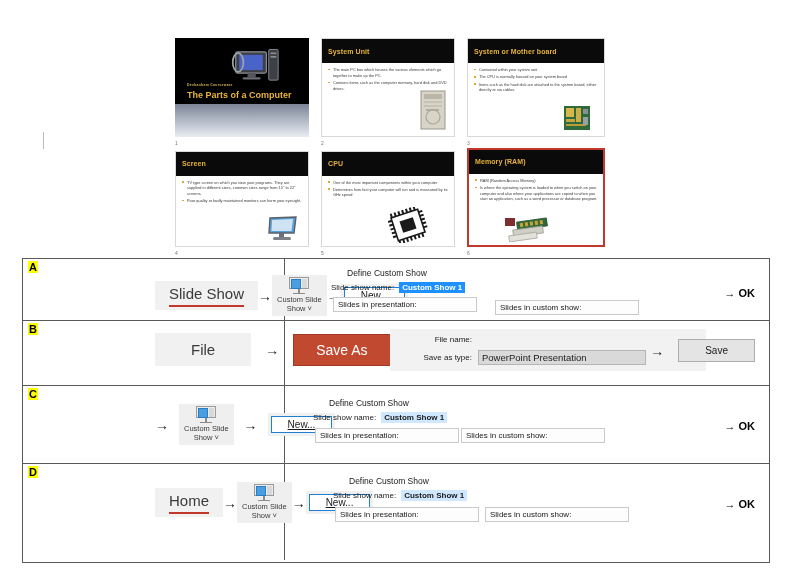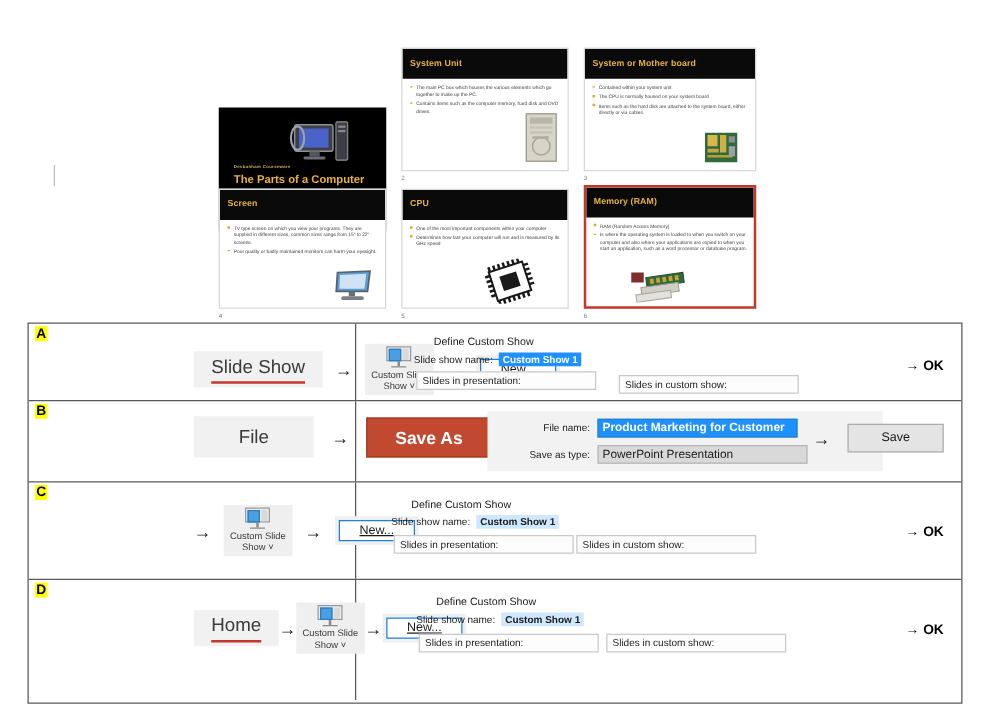--- a/index.html
+++ b/index.html
@@ -63,34 +63,34 @@
   
   .dlg{position:absolute;}
   .dlg .dt{font-size:8.5px;color:#1a1a1a;margin-left:16px;}
   .fld-row{display:flex;align-items:center;gap:5px;margin-top:4px;}
   .fld-lbl{font-size:8px;color:#1a1a1a;white-space:nowrap;}
   .fld-val{background:#1e90ff;color:#fff;font-size:8px;font-weight:bold;padding:1px 3px;white-space:nowrap;}
   .fld-val.lite{background:#cfe8ff;color:#1a1a1a;font-weight:bold;}
   .panel{border:1px solid #c9c9c9;background:#fdfdfd;font-size:8px;color:#1a1a1a;padding:2px 4px;box-sizing:border-box;}
   .okgrp{font-size:11px;font-weight:bold;white-space:nowrap;}
   
-  .saveas{background:#c0492f;color:#fff;font-size:14px;padding:7px 22px;border:1px solid #a03a22;font-weight:bold;}
+  .saveas{background:#c0492f;color:#fff;font-size:14px;padding:7px 22px;border:1px solid #a03a22;}
   .filechip{background:#f1f1f1;font-size:15px;color:#3a3a3a;padding:8px 36px;}
   .savebtn{background:#e4e4e4;border:1px solid #adadad;font-size:10px;color:#1a1a1a;padding:5px 26px;}
   .b-panel{background:#f2f2f2;padding:6px 8px;}
   .b-input{background:#1e90ff;color:#fff;font-weight:bold;font-size:9.5px;border:1.4px solid #1f7fd4;padding:1px 3px;width:160px;box-sizing:border-box;}
   .b-select{background:#d9d9d9;border:1px solid #b5b5b5;font-size:9.5px;color:#1a1a1a;padding:1px 3px;width:168px;box-sizing:border-box;}
   .caret{position:absolute;left:43px;top:132px;width:1px;height:17px;background:#bdbdbd;}
 </style>
 </head>
 <body>
 
 <div id="thumbs">
 
-  <div class="thumb" style="left:0;top:0;width:134px;height:99px;margin-top:48px;">
+  <div class="thumb" style="left:0;top:0;width:134px;height:99px;">
     <div class="sld title-slide">
       <div class="pcimg">
         <svg viewBox="0 0 100 70" width="100%" height="100%">
           <rect x="8" y="8" width="52" height="36" rx="3" fill="#3d3f44" stroke="#8d9198" stroke-width="2"></rect>
           <rect x="14" y="13" width="40" height="26" fill="#4a63c8"></rect>
           <rect x="28" y="44" width="14" height="7" fill="#54565b"></rect>
           <rect x="20" y="51" width="30" height="4" rx="2" fill="#6b6e74"></rect>
           <rect x="64" y="4" width="16" height="52" rx="2" fill="#3d3f44" stroke="#8d9198" stroke-width="1.5"></rect>
           <rect x="67" y="9" width="10" height="3" fill="#86898f"></rect>
           <rect x="67" y="15" width="10" height="3" fill="#86898f"></rect>
@@ -262,21 +262,21 @@
 <div class="caret"></div>
 
 <div id="tbl">
 
   <div class="row r-a">
     <div class="lbl-cell">
       <div class="lbl">A</div>
     </div>
     <div class="ans">
 
-      <div style="position:absolute;left:-130px;top:16px;display:flex;align-items:center;gap:10px;">
+      <div style="position:absolute;left:-130px;top:16px;display:flex;align-items:center;">
         <div class="chip tabchip">
           <div class="t">Slide Show</div>
           <div class="ul"></div>
         </div>
         <span class="arrow">→</span>
         <div class="css-btn">
           <div class="ico">
             <div class="proj">
                 <div class="blue"></div>
                 <div class="g1"></div>
@@ -323,21 +323,20 @@
       <div style="position:absolute;left:-130px;top:12px;display:flex;align-items:center;gap:14px;">
         <div class="filechip">File</div>
         <span class="arrow">→</span>
         <div class="saveas">Save As</div>
         <span class="arrow">→</span>
       </div>
 
       <div class="b-panel" style="position:absolute;left:105px;top:8px;width:300px;">
         <div style="display:flex;align-items:center;gap:6px;">
           <span class="fld-lbl" style="width:74px;text-align:right;">File name:</span>
-          <span class="b-input">Product Marketing for Customer</span>
         </div>
         <div style="display:flex;align-items:center;gap:6px;margin-top:6px;">
           <span class="fld-lbl" style="width:74px;text-align:right;">Save as type:</span>
           <span class="b-select">PowerPoint Presentation</span>
         </div>
       </div>
 
       <div style="position:absolute;right:14px;top:18px;display:flex;align-items:center;gap:14px;">
         <span class="arrow">→</span>
         <span class="savebtn">Save</span>

